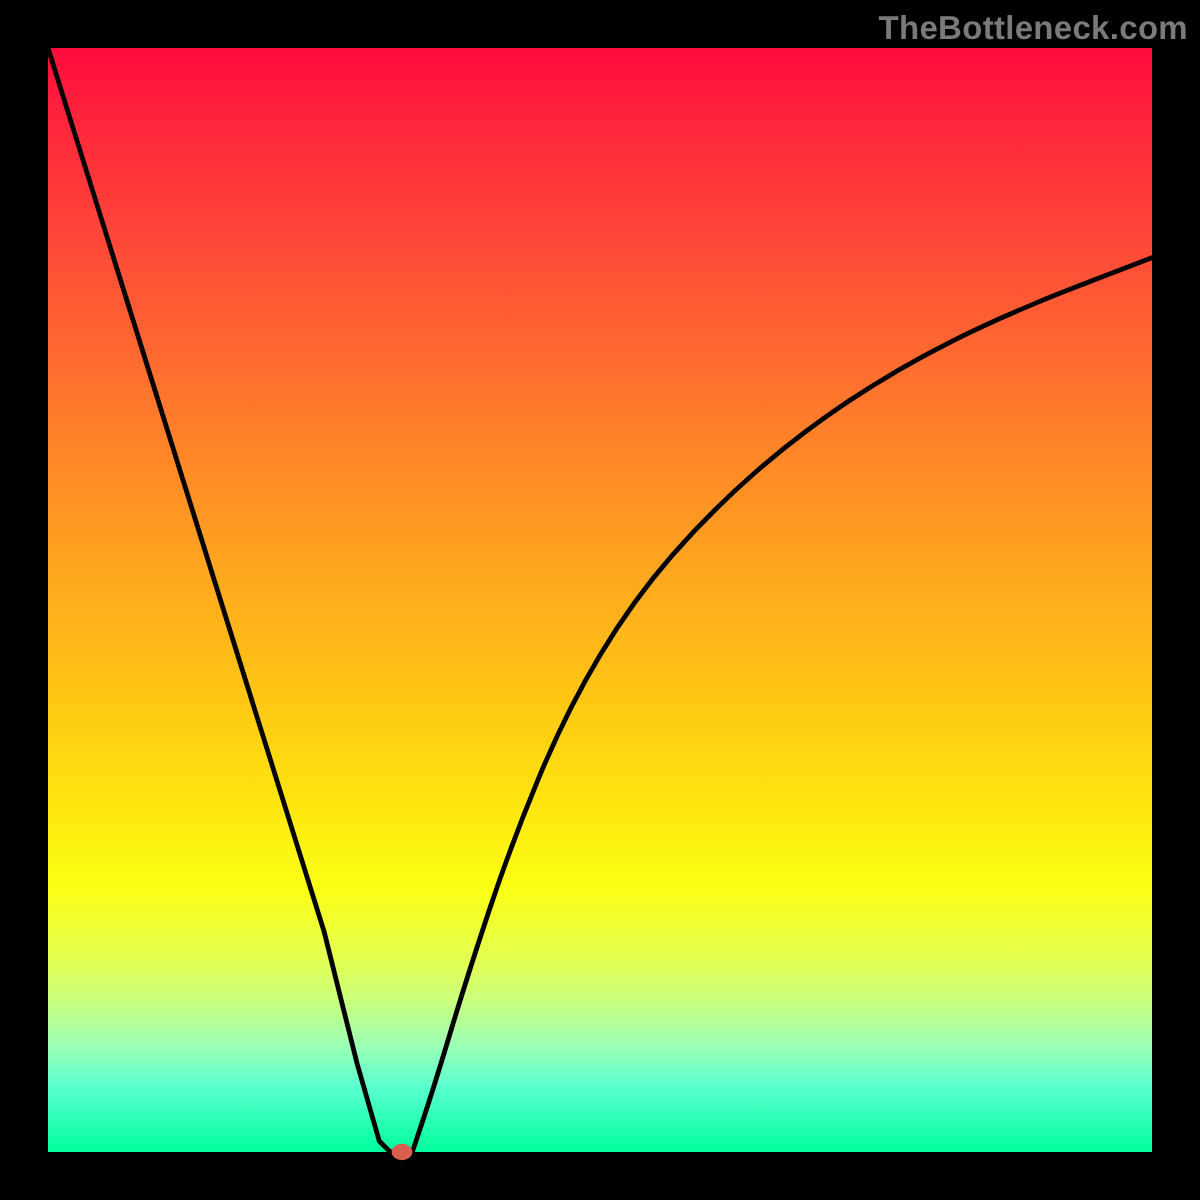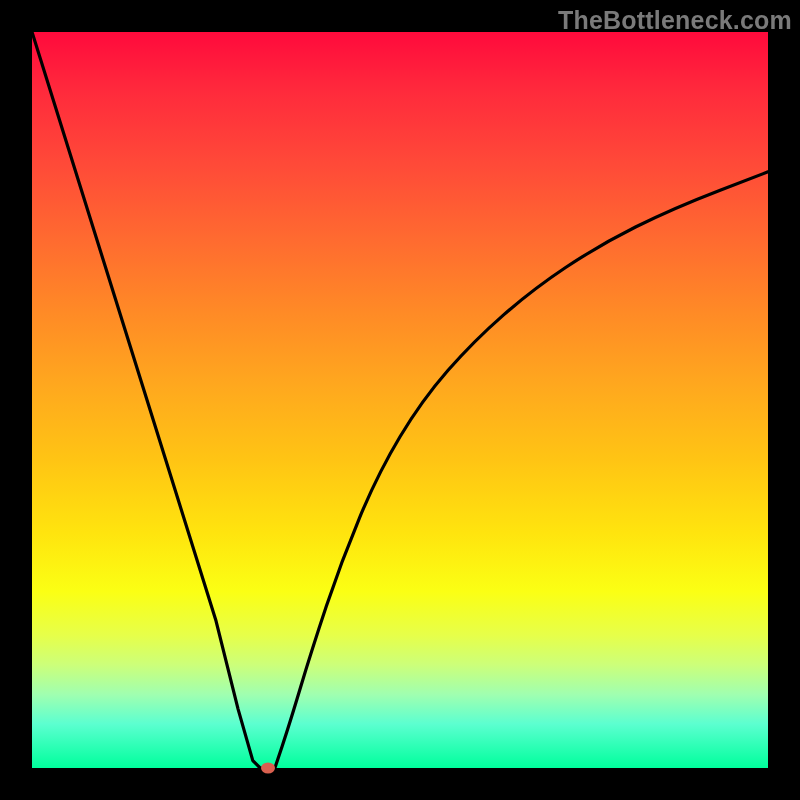--- a/index.html
+++ b/index.html
@@ -36,21 +36,21 @@
     position: absolute;
     left: 0; top: 0;
     width: 736px;
     height: 736px;
   }
   .watermark {
     position: absolute;
     top: 6px;
     right: 8px;
     font-family: Arial, Helvetica, sans-serif;
-    font-size: 25px;
+    font-size: 22px;
     font-weight: bold;
     color: #7a7a7a;
     letter-spacing: 0.2px;
     user-select: none;
   }
   .dot {
     position: absolute;
     width: 14px;
     height: 11px;
     border-radius: 50%;

